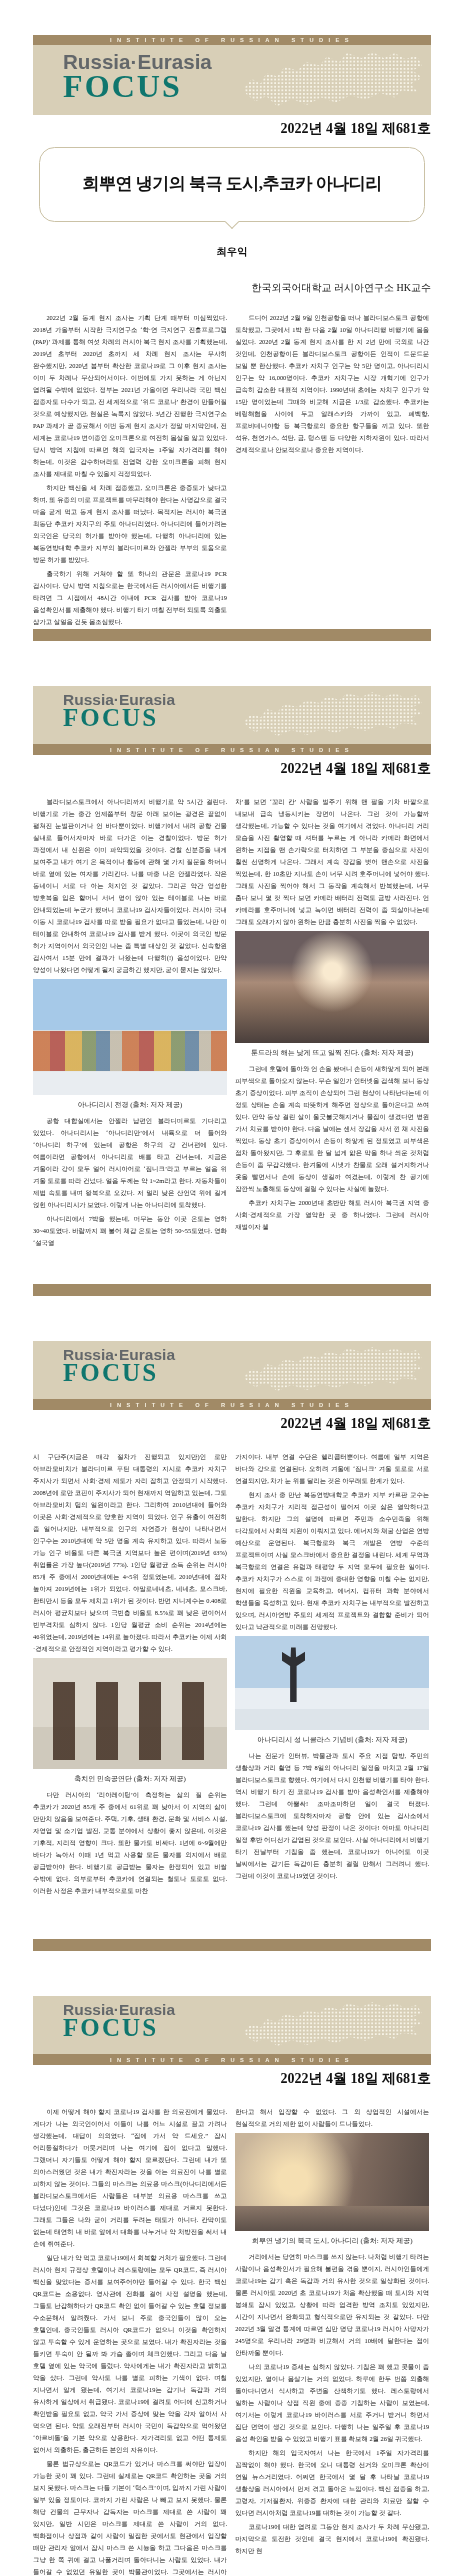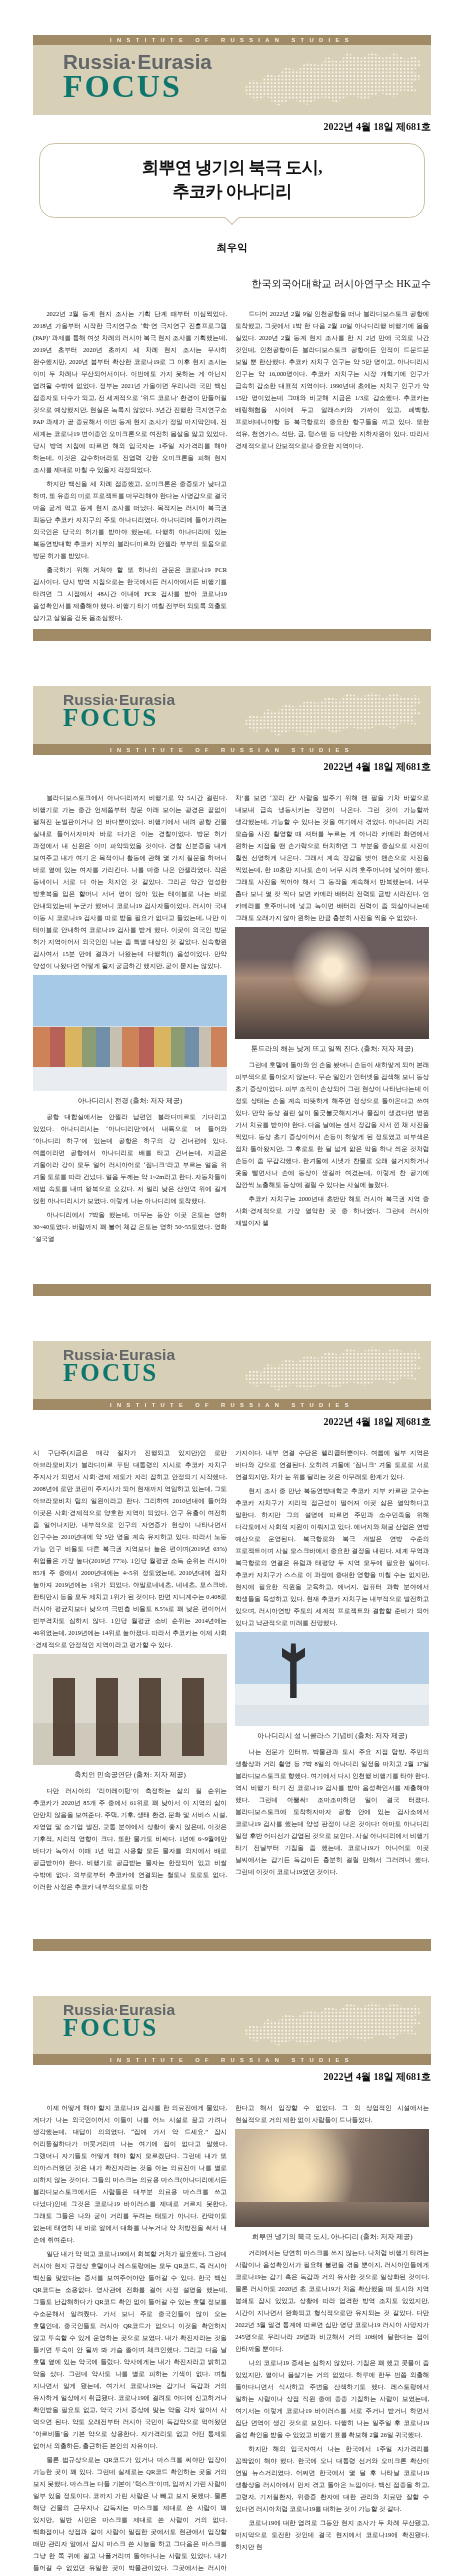--- a/index.html
+++ b/index.html
@@ -19,25 +19,25 @@
   .logo-bottom{font-family:Liberation Serif, serif;font-weight:bold;color:#0f766e;letter-spacing:2.1px;margin-top:-3.1px;}
   .banner-lg .logo-top{font-size:20.6px;}
   .banner-lg .logo-bottom{font-size:32px;line-height:30px;}
   .banner-sm .logo-top{font-size:15.5px;}
   .banner-sm .logo-bottom{font-size:25px;line-height:24px;}
   .map{position:absolute;right:7.2px;top:4.1px;bottom:4.1px;width:46%;
        background:radial-gradient(circle,rgba(248,245,233,.95) 0.8px,rgba(0,0,0,0) 1px) 0 0/3.6px 3.6px;
        clip-path:polygon(2% 62%,6% 48%,11% 55%,14% 38%,20% 44%,24% 28%,31% 34%,36% 20%,43% 26%,47% 12%,54% 20%,58% 6%,66% 14%,72% 4%,78% 14%,84% 6%,90% 16%,96% 10%,99% 26%,94% 34%,99% 46%,93% 56%,97% 70%,88% 66%,84% 78%,76% 70%,68% 82%,60% 74%,52% 86%,44% 78%,36% 90%,28% 80%,20% 92%,14% 76%,8% 84%,3% 72%);}
   .band-bottom{height:11.3px;background:#a18a66;display:flex;align-items:center;justify-content:center;}
   .band-bottom .band-txt{font-size:5.7px;}
-  .date-row{margin-top:5.2px;text-align:right;font-size:10px;font-weight:bold;}
+  .date-row{margin-top:5.2px;text-align:right;font-size:14px;font-weight:bold;}
 
   
   .title-bubble{position:relative;margin:8.2px 6.2px 0 6.2px;height:73px;border:1.5px solid #cbc2a6;border-radius:15.5px;
-                display:flex;flex-direction:column;align-items:center;justify-content:center;background:#fff;}
+                display:flex;flex-direction:row;align-items:center;justify-content:center;background:#fff;}
   .title-bubble::after{content:'';position:absolute;left:50%;bottom:-6.2px;width:9.3px;height:9.3px;background:#fff;
                 border-right:1.5px solid #cbc2a6;border-bottom:1.5px solid #cbc2a6;transform:translateX(-50%) rotate(45deg);}
   .t1,.t2{font-size:17px;font-weight:bold;line-height:24px;letter-spacing:-0.5px;}
   .author{margin-top:23px;text-align:center;font-size:10.3px;font-weight:bold;}
   .affil{margin-top:22px;text-align:right;font-size:10px;}
 
   
   .cols{display:flex;gap:8.2px;margin-top:17.5px;}
   .col{width:194px;}
   p.body{margin:0 0 2.1px 0;font-size:6.4px;line-height:12px;text-align:justify;word-break:keep-all;}

